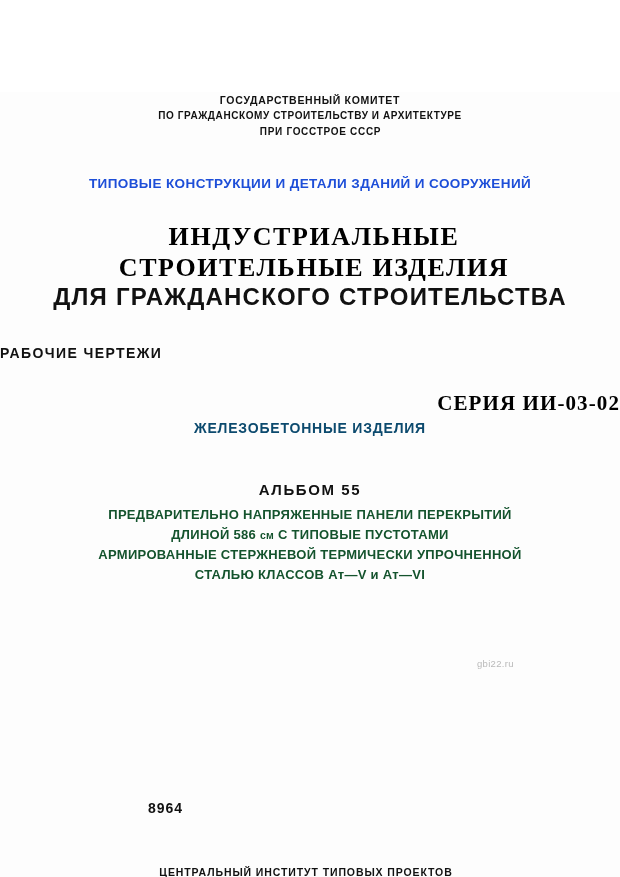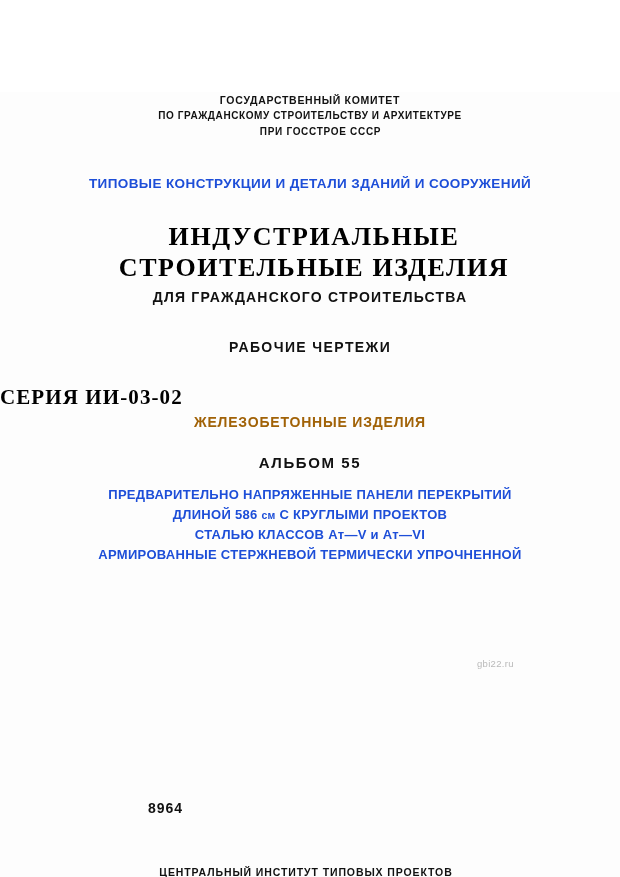--- a/index.html
+++ b/index.html
@@ -59,73 +59,72 @@
     font-size: 26px;
     letter-spacing: 1.6px;
     line-height: 31px;
   }
   .maintitle .t2 {
     font-size: 26px;
     letter-spacing: 1.6px;
     line-height: 31px;
   }
   .subtitle {
-    margin-top: 6px;
     text-align: center;
     font-family: "Liberation Sans", sans-serif;
     font-weight: bold;
-    font-size: 14px;
+    font-size: 24px;
     letter-spacing: 1.2px;
     color: #111;
   }
 
   .working-draw {
     margin-top: 34px;
-    text-align: center;
+    text-align: left;
     font-weight: bold;
     font-size: 14px;
     letter-spacing: 1.4px;
     color: #111;
   }
 
   .series-no {
     margin-top: 30px;
-    text-align: left;
+    text-align: right;
     font-family: "Liberation Serif", serif;
     font-weight: bold;
     font-size: 21px;
     letter-spacing: 1.1px;
     color: #000;
   }
   .series-sub {
     margin-top: 4px;
     text-align: center;
     font-weight: bold;
     font-size: 14px;
     letter-spacing: 0.8px;
-    color: #a16207;
+    color: #0c4a6e;
   }
 
   
   .album-no {
-    margin-top: 24px;
+    margin-top: 45px;
     text-align: center;
     font-weight: bold;
     font-size: 15px;
     letter-spacing: 1.6px;
     color: #111;
   }
   .album-desc {
-    margin-top: 14px;
+    margin-top: 7px;
     text-align: center;
     font-weight: bold;
     font-size: 13px;
     letter-spacing: 0.3px;
     line-height: 20px;
-    color: #1d4ed8;
+    color: #14532d;
   }
   .album-desc .small {
     font-size: 10.5px;
     letter-spacing: 0.2px;
   }
 
   
   .watermark {
     position: absolute;
     left: 477px;
@@ -190,29 +189,29 @@
   <div class="series-no">СЕРИЯ ИИ-03-02</div>
   <div class="series-sub">ЖЕЛЕЗОБЕТОННЫЕ ИЗДЕЛИЯ</div>
 
   <div class="album-no">АЛЬБОМ 55</div>
 
   <div class="album-desc">
     <div>ПРЕДВАРИТЕЛЬНО НАПРЯЖЕННЫЕ ПАНЕЛИ ПЕРЕКРЫТИЙ</div>
     <div>
       <span>ДЛИНОЙ 586</span>
       <span class="small">см</span>
-      <span>С КРУГЛЫМИ ПРОЕКТОВ</span>
+      <span>С ТИПОВЫЕ ПУСТОТАМИ</span>
     </div>
+    <div>АРМИРОВАННЫЕ СТЕРЖНЕВОЙ ТЕРМИЧЕСКИ УПРОЧНЕННОЙ</div>
     <div>
       <span>СТАЛЬЮ КЛАССОВ</span>
       <span>Ат—V</span>
       <span>и</span>
       <span>Ат—VI</span>
     </div>
-    <div>АРМИРОВАННЫЕ СТЕРЖНЕВОЙ ТЕРМИЧЕСКИ УПРОЧНЕННОЙ</div>
   </div>
 
   <div class="watermark">gbi22.ru</div>
 
   <div class="code">8964</div>
   <div class="institute">ЦЕНТРАЛЬНЫЙ ИНСТИТУТ ТИПОВЫХ ПРОЕКТОВ</div>
 
   <div class="corner-mark"></div>
 
 </div>

